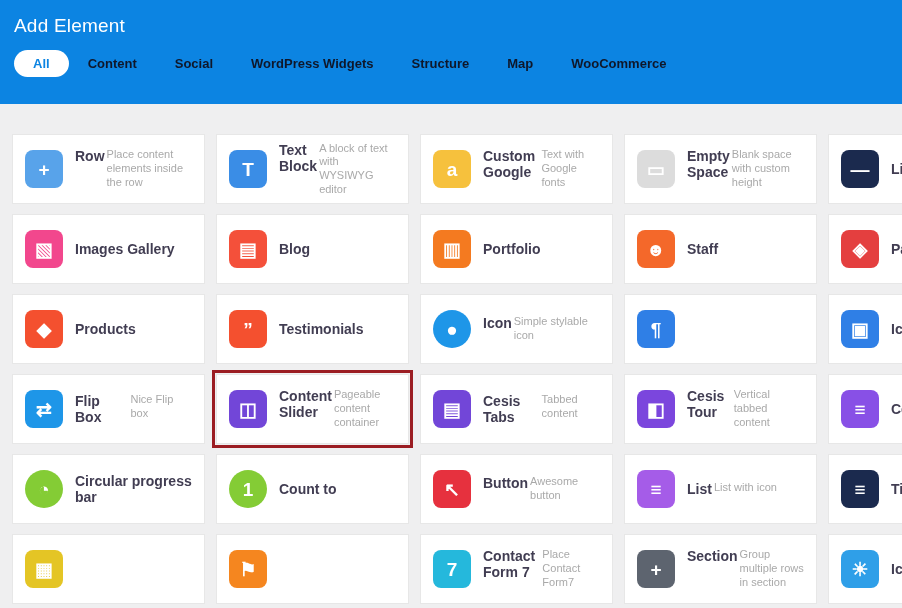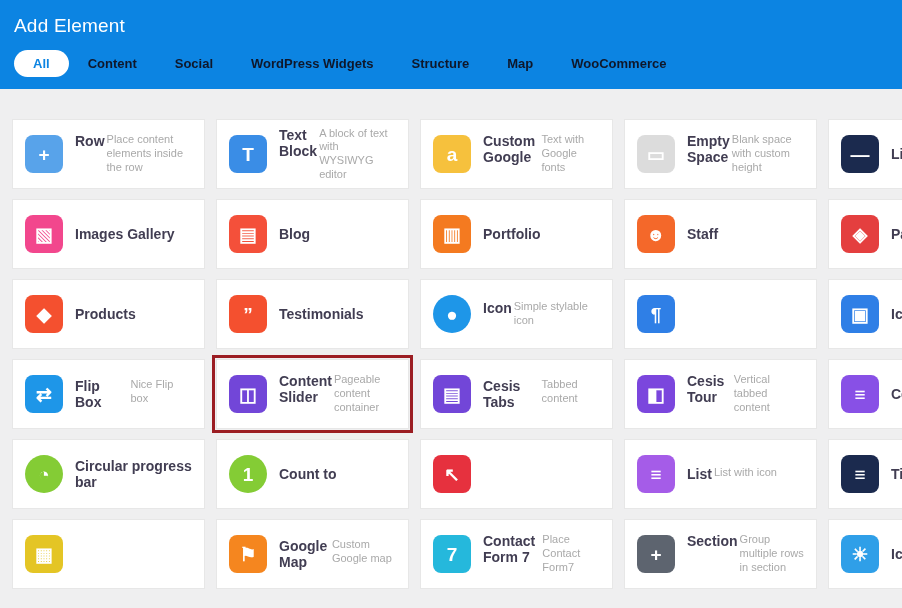--- a/index.html
+++ b/index.html
@@ -11,21 +11,21 @@
     background: #efeff0;
     font-family: "Liberation Sans", sans-serif;
     -webkit-font-smoothing: antialiased;
   }
   :root {
     --header-bg: #0c84e2;
     --highlight: #9b1d23;
   }
   .header {
     background: var(--header-bg);
-    height: 89px;
+    height: 104px;
     box-sizing: border-box;
     padding: 15px 14px 0 14px;
   }
   .header-title {
     color: #ffffff;
     font-size: 19px;
     font-weight: 500;
     letter-spacing: 0.2px;
   }
   .tab-bar {
@@ -334,20 +334,24 @@
     </span>
     <span class="card-text">
       <span class="card-title">Count to</span>
 
     </span>
   </div>
     <div class="card">
     <span class="card-icon" style="background: rgb(230, 49, 62);">
       <span class="glyph">↖</span>
     </span>
+    <span class="card-text">
+      <span class="card-title">Button</span>
+      <span class="card-subtitle">Awesome button</span>
+    </span>
   </div>
     <div class="card">
     <span class="card-icon" style="background: rgb(165, 92, 232);">
       <span class="glyph">≡</span>
     </span>
     <span class="card-text">
       <span class="card-title">List</span>
       <span class="card-subtitle">List with icon</span>
     </span>
   </div>
@@ -362,24 +366,20 @@
   </div>
     <div class="card">
     <span class="card-icon" style="background: rgb(228, 197, 37);">
       <span class="glyph">▦</span>
     </span>
   </div>
     <div class="card">
     <span class="card-icon" style="background: rgb(245, 134, 31);">
       <span class="glyph">⚑</span>
     </span>
-    <span class="card-text">
-      <span class="card-title">Google Map</span>
-      <span class="card-subtitle">Custom Google map</span>
-    </span>
   </div>
     <div class="card">
     <span class="card-icon" style="background: rgb(37, 184, 220);">
       <span class="glyph">7</span>
     </span>
     <span class="card-text">
       <span class="card-title">Contact Form 7</span>
       <span class="card-subtitle">Place Contact Form7</span>
     </span>
   </div>

